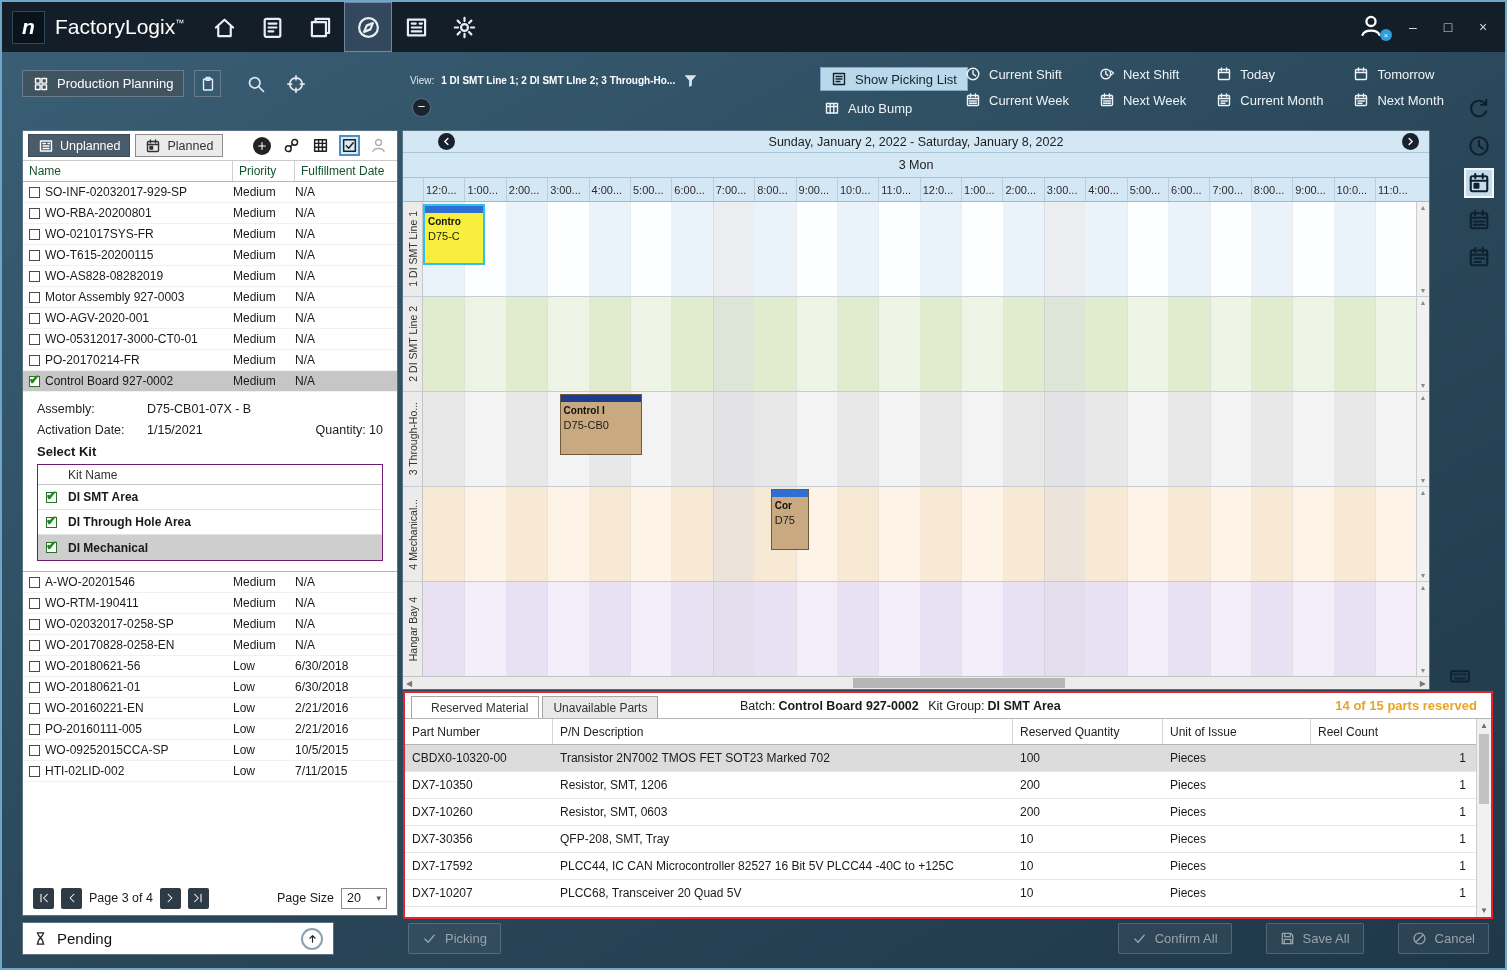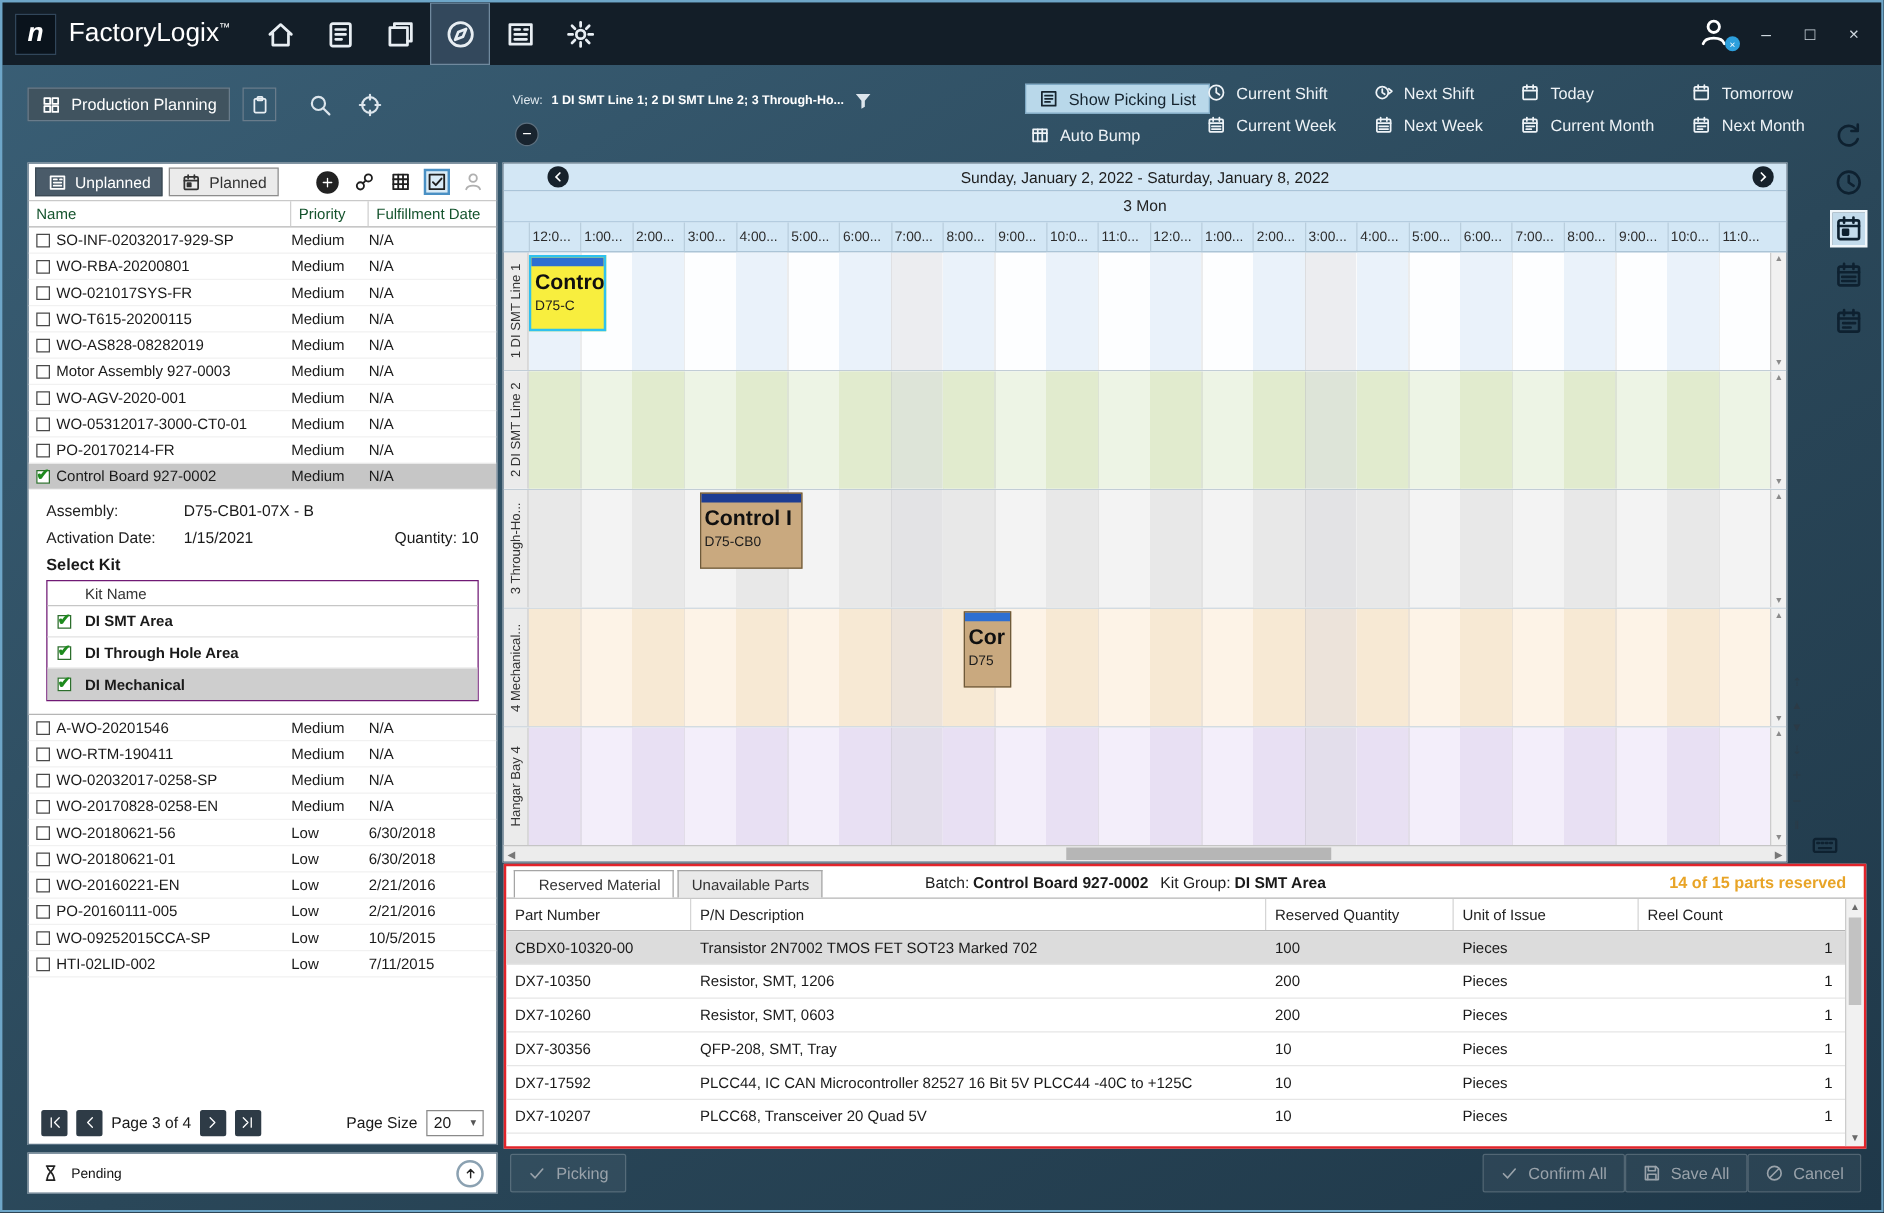--- a/index.html
+++ b/index.html
@@ -103,21 +103,21 @@
   .lane{flex:1;display:flex;border-bottom:1px solid #c2cdd6;overflow:hidden;}
   .lane:last-child{border-bottom:none;}
   .lane-label{width:20px;background:#ebebeb;border-right:1px solid #c5c5c5;display:flex;align-items:center;justify-content:center;overflow:hidden;}
   .lane-label span{writing-mode:vertical-rl;transform:rotate(180deg);font-size:10.5px;color:#333;white-space:nowrap;}
   .lane-grid{flex:1;position:relative;overflow:hidden;cursor:cell;}
   .lane-shade{position:absolute;top:0;bottom:0;width:41.4px;background:rgba(85,90,110,0.10);}
   .lane-scroll{width:13px;background:#f1f1f1;border-left:1px solid #cccccc;display:flex;flex-direction:column;align-items:center;justify-content:space-between;padding:2px 0;color:#8a8a8a;font-size:7px;cursor:pointer;}
   .task{position:absolute;top:2px;height:61px;border:1px solid #6e5a3a;overflow:hidden;cursor:pointer;background:#fff;}
   .task.selected{border:2px solid #2fc1ee;}
   .task-bar{height:7px;}
-  .task-title{font-size:17px;font-weight:bold;padding:3px 3px 0;white-space:nowrap;color:#101010;}
+  .task-title{font-size:10px;font-weight:bold;padding:3px 3px 0;white-space:nowrap;color:#101010;}
   .task-sub{font-size:11px;padding:3px 3px 0;white-space:nowrap;color:#1c1c1c;}
   .hscroll{height:13px;background:#ececec;border-top:1px solid #c5c5c5;position:relative;color:#777;font-size:8px;cursor:pointer;}
   .hthumb{position:absolute;left:450px;width:212px;top:1px;bottom:1px;background:#b6b6b6;}
   .harrow{position:absolute;top:1px;line-height:11px;}
   .harrow.l{left:3px;} .harrow.r{right:3px;}
 
   
   .parts-panel{position:absolute;left:401px;top:689px;width:1090px;height:228px;background:#fff;border:2px solid #e2242b;display:flex;flex-direction:column;font-size:12px;color:#1a1a1a;}
   .ppt-row{height:26px;display:flex;align-items:flex-end;gap:3px;padding:3px 6px 0;border-bottom:1px solid #b5b5b5;position:relative;}
   .ptab{height:22px;display:flex;align-items:center;padding:0 10px;font-size:12px;border:1px solid #a5a5a5;border-bottom:none;background:#e9e9e9;color:#333;cursor:pointer;}
@@ -132,28 +132,28 @@
   .pt-head span:last-child{border-right:none;}
   .pt-row{display:grid;grid-template-columns:148px 460px 150px 148px 1fr;height:27px;align-items:center;border-bottom:1px solid #e6e6e6;cursor:pointer;}
   .pt-row.selected{background:#dcdcdc;}
   .pt-row .cell{padding-left:7px;}
   .cell-reel{text-align:right;padding-right:10px;}
   .pt-vscroll{width:15px;background:#f1f1f1;border-left:1px solid #cccccc;position:relative;color:#6a6a6a;font-size:8px;text-align:center;cursor:pointer;}
   .vthumb{position:absolute;left:2px;right:2px;top:15px;height:70px;background:#c2c2c2;}
   .va-up{position:absolute;top:2px;left:0;right:0;} .va-dn{position:absolute;bottom:2px;left:0;right:0;}
 
   
-  .pending-bar{position:absolute;left:20px;top:920px;width:376px;height:33px;background:#fff;border:1px solid #5a7284;display:flex;align-items:center;gap:9px;padding:0 10px;font-size:11px;color:#111;}
+  .pending-bar{position:absolute;left:20px;top:920px;width:312px;height:33px;background:#fff;border:1px solid #5a7284;display:flex;align-items:center;gap:9px;padding:0 10px;font-size:15px;color:#111;}
   .pending-bar .icon{width:15px;height:15px;color:#222;}
   .up-btn{margin-left:auto;width:22px;height:22px;border-radius:50%;border:2px solid #8ba1b1;color:#8ba1b1;display:flex;align-items:center;justify-content:center;cursor:pointer;}
   .up-btn .icon{width:13px;height:13px;}
   .fbtn{height:31px;display:flex;align-items:center;gap:8px;padding:0 13px;background:rgba(255,255,255,0.05);border:1px solid rgba(255,255,255,0.18);color:#9aa3ab;font-size:13px;border-radius:2px;cursor:pointer;white-space:nowrap;}
   .fbtn .icon{width:15px;height:15px;}
   .confirm-btn{position:absolute;left:406px;top:921px;}
-  .fgroup{position:absolute;right:16px;top:921px;display:flex;}
+  .fgroup{position:absolute;right:16px;top:921px;display:flex;gap:34px;}
 </style>
 </head>
 <body>
 
 <div class="window">
 
   <div class="topbar">
     <div class="logo">
         <span>n</span>
       </div>

